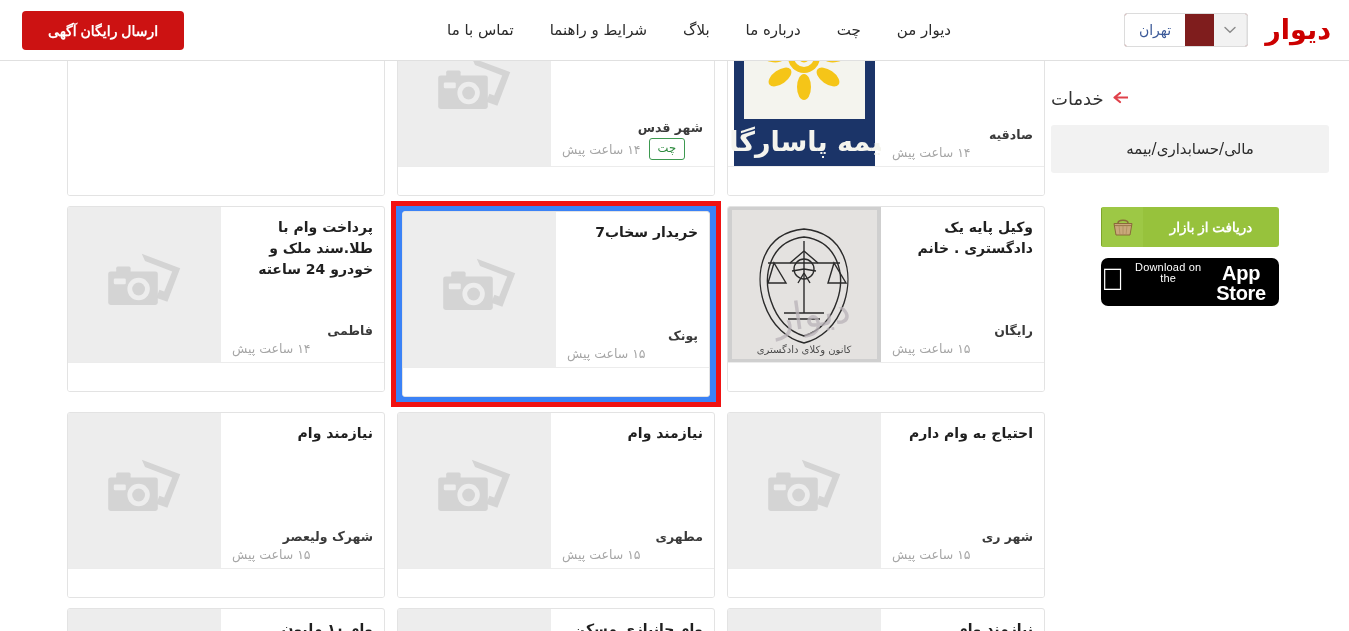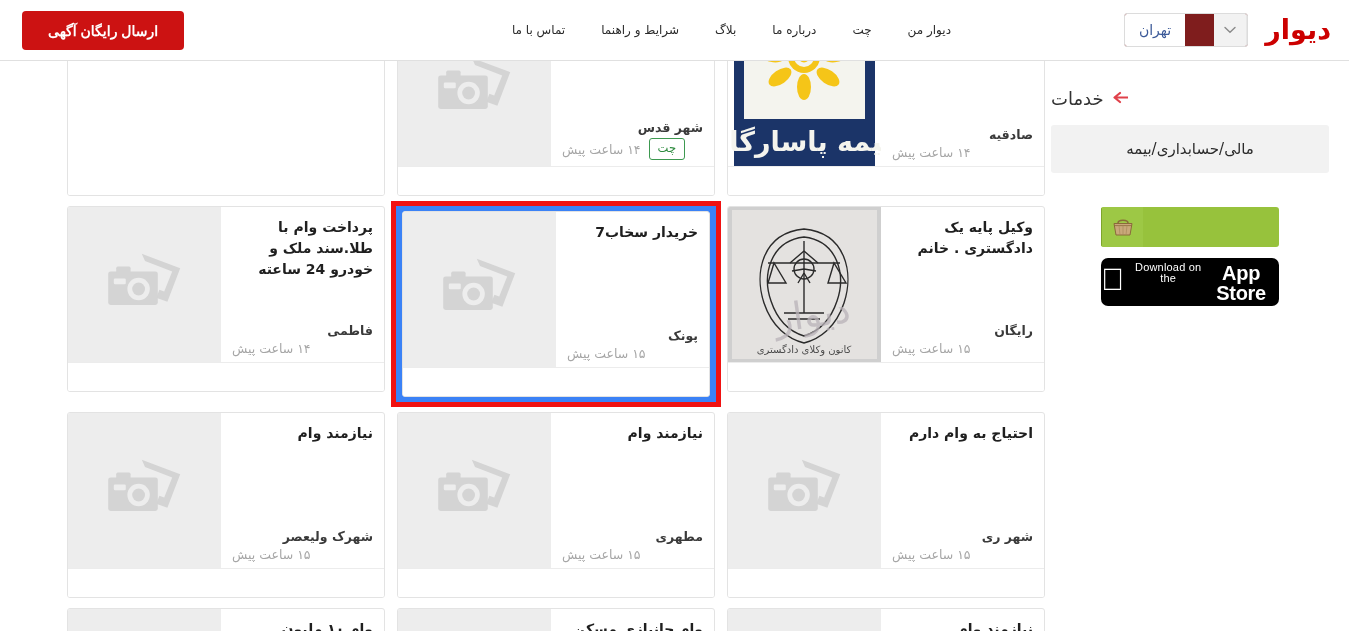--- a/index.html
+++ b/index.html
@@ -42,21 +42,21 @@
     border-right: 1px solid #e6e6e6;
     display: flex; align-items: center; justify-content: center;
     color: #8a8a8a; font-size: 11px;
   }
   .nav {
     position: absolute; right: 380px; top: 0;
     height: 61px; display: flex; flex-direction: row;
     align-items: center; gap: 0;
   }
   .nav a {
-    font-size: 12px; color: #2b2b2b; text-decoration: none;
+    font-size: 15px; color: #2b2b2b; text-decoration: none;
     padding: 0 18px; white-space: nowrap; line-height: 61px;
   }
   .post-btn {
     position: absolute; left: 22px; top: 11px;
     background: #cc1212; color: #ffffff;
     font-size: 14px; font-weight: bold;
     border: none; border-radius: 4px;
     padding: 0 26px; height: 39px;
     cursor: pointer; white-space: nowrap;
   }
@@ -208,20 +208,21 @@
   <div class="store-btns">
     <button class="bazaar-btn">
       <span class="bazaar-icon">
         <svg width="24" height="22" viewBox="0 0 24 22">
           <path d="M7 7 C7 3.2 17 3.2 17 7" stroke="#8a6a3a" stroke-width="1.5" fill="none"></path>
           <path d="M3 7.5 H21 L19 19 H5 Z" fill="#c9a87a" stroke="#8a6a3a" stroke-width="1"></path>
           <path d="M3.2 9.6 H20.8" stroke="#8a6a3a" stroke-width=".8"></path>
           <path d="M8 9.6 L9 19 M12 9.6 L12 19 M16 9.6 L15 19" stroke="#a88a5c" stroke-width=".7"></path>
         </svg>
       </span>
+      <span class="bazaar-text">دریافت از بازار</span>
     </button>
 
     <button class="appstore-btn">
       <span class="apple-glyph"></span>
       <span class="appstore-txt">
         <span class="appstore-small">Download on the</span>
         <span class="appstore-big">App Store</span>
       </span>
     </button>
   </div>

